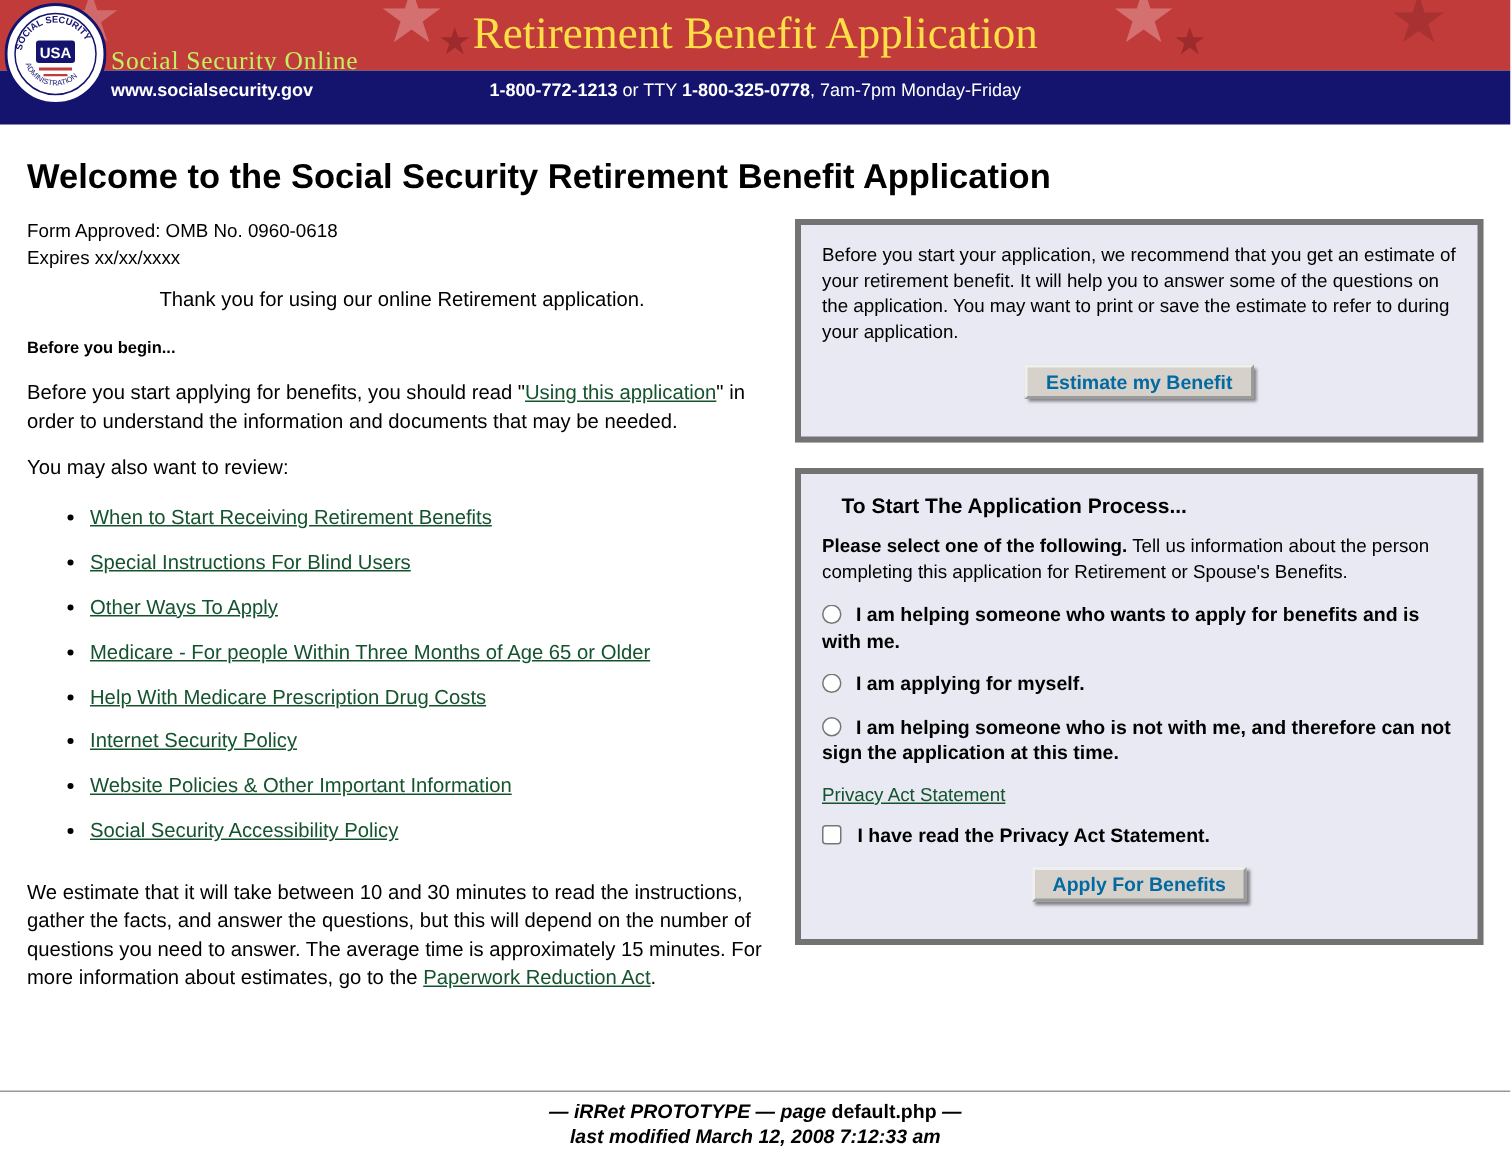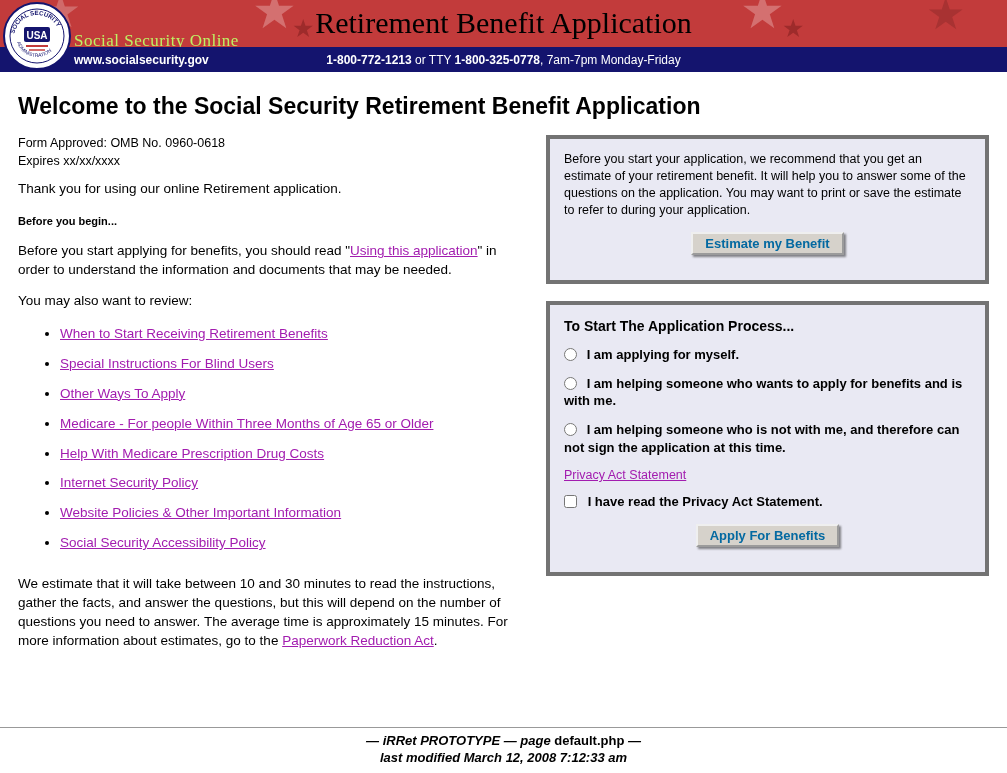--- a/index.html
+++ b/index.html
@@ -24,69 +24,69 @@
   .star.s5 { left:782px; top:16px;  font-size:25px; color:#9e2b2b; }
   .star.s6 { left:926px; top:-8px;  font-size:44px; color:#a83232; }
   .site-name {
     position:absolute; left:74px; top:31px;
     font-family:"Liberation Serif", serif;
     font-size:17px; color:#bef264; letter-spacing:0.5px;
   }
   .app-title {
     position:absolute; left:0; right:0; top:6px; text-align:center;
     font-family:"Liberation Serif", serif;
-    font-size:30px; font-weight:normal; color:#000000;
+    font-size:30px; font-weight:normal; color:#fde047;
   }
   .navy-band {
-    height:25px; background:#14146e; color:#fff; position:relative;
+    height:36px; background:#14146e; color:#fff; position:relative;
   }
   .gov-url {
     position:absolute; left:74px; top:6px;
     font-size:12px; font-weight:bold; color:#fff; text-decoration:none; cursor:pointer;
   }
   .phone-line {
     position:absolute; left:0; right:0; top:6px; text-align:center;
     font-size:12px; color:#fff;
   }
   .logo {
     position:absolute; left:3px; top:2px; width:68px; height:68px; z-index:5;
   }
 
   
   main { flex:1 1 auto; padding:0 18px; }
   .page-title { font-size:23px; font-weight:bold; margin:21px 0 15px 0; }
-  .columns { display:flex; gap:28px; }
+  .columns { display:flex; gap:12px; }
   .left-col { flex:0 0 500px; font-size:13.5px; line-height:1.4; }
   .right-col { flex:1 1 auto; }
 
   .omb-block { font-size:12.5px; margin-bottom:10px; }
-  .thank-you { margin-bottom:15px; }
+  .thank-you { margin-bottom:15px;text-align:center; }
   .before-heading { font-size:11px; font-weight:bold; margin:2px 0 13px 0; }
   .before-paragraph { margin-bottom:12px; }
   .review-intro { margin-bottom:14px; }
   .review-links { margin:0 0 22px 42px; }
   .review-links li { margin-bottom:11px; }
-  a.link, a.link:visited { color:#a21caf; text-decoration:underline; cursor:pointer; }
+  a.link, a.link:visited { color:#14532d; text-decoration:underline; cursor:pointer; }
   .estimate-para { margin-top:18px; }
 
   
   .info-box {
     background:#e9e9f3; border:4px solid #737373;
     padding:12px 14px; margin-bottom:17px;
     font-size:12.5px; line-height:1.35;
   }
   .btn-row { text-align:center; margin:13px 0; }
   .btn3d {
     font-family:"Liberation Sans", sans-serif;
     font-weight:bold; font-size:13px; color:#0369a1;
     background:#d6d2cb; border:2px outset #efefef;
     padding:2px 12px; cursor:pointer;
     box-shadow:2px 2px 2px rgba(0,0,0,0.45);
   }
-  .start-box h3 { font-size:14px; font-weight:bold; margin-bottom:10px; }
+  .start-box h3 { font-size:14px; font-weight:bold; margin-bottom:10px;margin-left:13px; }
   .start-instructions { margin-bottom:10px; }
   .radio-row {
     display:block; font-weight:bold; font-size:13px;
     margin:11px 0; line-height:1.35; cursor:pointer;
   }
   .radio-row input { margin-right:6px; vertical-align:-2px; }
   .privacy-link-row { margin:10px 0 8px 0; }
   .check-row {
     display:block; font-weight:bold; font-size:13px; margin:9px 0 4px 0; cursor:pointer;
   }
@@ -169,28 +169,29 @@
 
       <div class="info-box estimate-box">
         <p>Before you start your application, we recommend that you get an estimate of your retirement benefit. It will help you to answer some of the questions on the application. You may want to print or save the estimate to refer to during your application.</p>
         <div class="btn-row">
           <button class="btn3d">Estimate my Benefit</button>
         </div>
       </div>
 
       <div class="info-box start-box">
         <h3>To Start The Application Process...</h3>
-
+        <p class="start-instructions"><b>Please select one of the following.</b><span> Tell us information about the person completing this application for Retirement or Spouse's Benefits.</span></p>
+
+        <label class="radio-row">
+          <input type="radio" name="applicant" style="">
+          <span>I am helping someone who wants to apply for benefits and is with me.</span>
+        </label>
         <label class="radio-row">
           <input type="radio" name="applicant" style="">
           <span>I am applying for myself.</span>
-        </label>
-        <label class="radio-row">
-          <input type="radio" name="applicant" style="">
-          <span>I am helping someone who wants to apply for benefits and is with me.</span>
         </label>
         <label class="radio-row">
           <input type="radio" name="applicant" style="">
           <span>I am helping someone who is not with me, and therefore can not sign the application at this time.</span>
         </label>
 
         <div class="privacy-link-row">
           <a href="#" class="link">Privacy Act Statement</a>
         </div>
 

